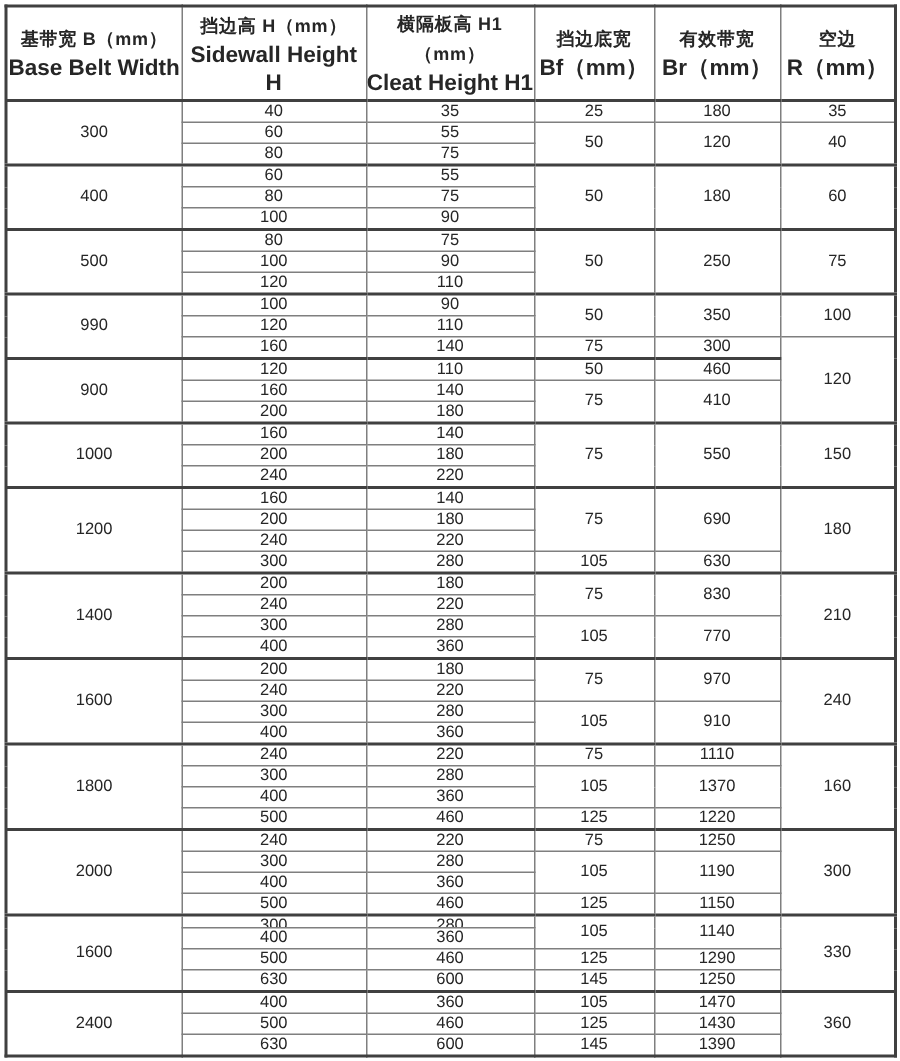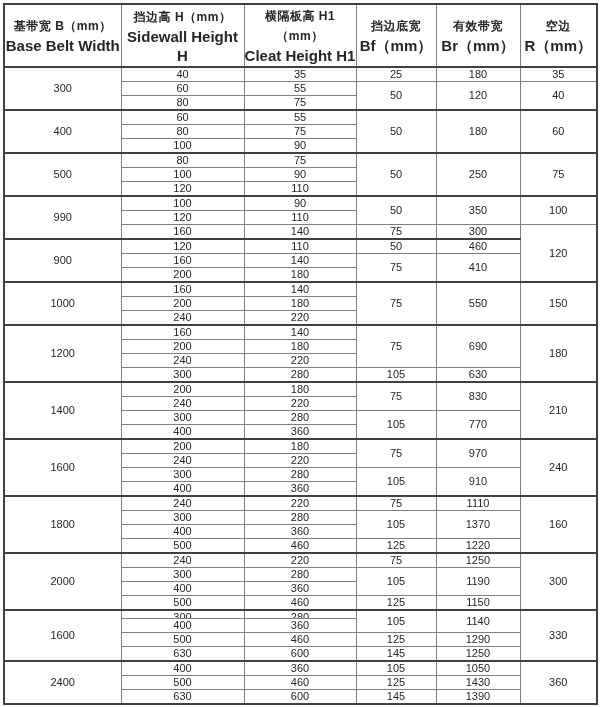--- a/index.html
+++ b/index.html
@@ -657,21 +657,21 @@
           <td>
             <div class="cv">400</div>
           </td>
           <td>
             <div class="cv">360</div>
           </td>
           <td>
             <div class="cv">105</div>
           </td>
           <td>
-            <div class="cv">1050</div>
+            <div class="cv">1470</div>
           </td>
           <td rowspan="3">
             <div class="cv">360</div>
           </td>
         </tr>
         <tr>
           <td>
             <div class="cv">500</div>
           </td>
           <td>

